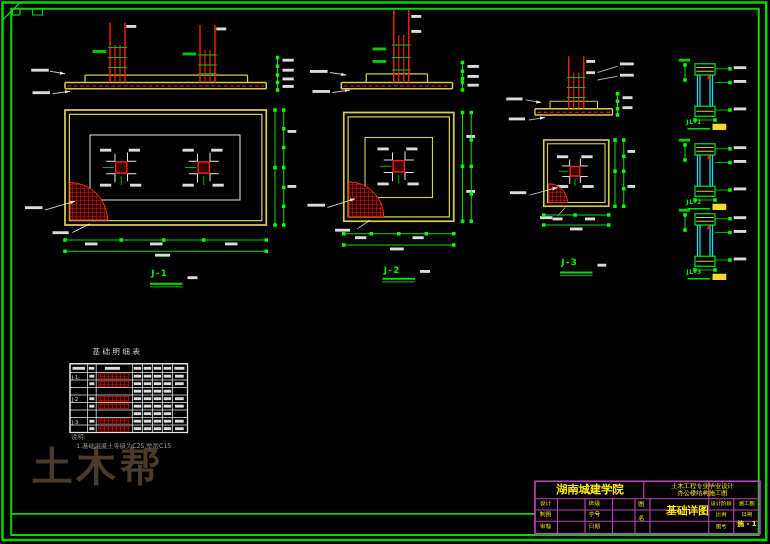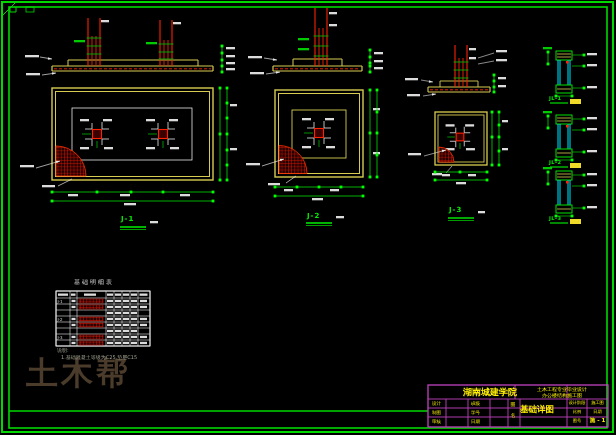--- a/index.html
+++ b/index.html
@@ -484,24 +484,24 @@
   <div class="ov lbl2" style="left:549px;top:216px;">JL-3</div>
 
   <div class="ov tbl-txt" style="left:74px;top:279px;font-size:6px;letter-spacing:2px;">基础明细表</div>
   <div class="ov tbl-txt" style="left:57.5px;top:299.5px;font-size:4px;">J-1</div>
   <div class="ov tbl-txt" style="left:57.5px;top:317.5px;font-size:4px;">J-2</div>
   <div class="ov tbl-txt" style="left:57.5px;top:335.5px;font-size:4px;">J-3</div>
 
   <div class="ov note-txt" style="left:57px;top:347.5px;">说明:</div>
   <div class="ov note-txt" style="left:61px;top:354.5px;">1.基础混凝土等级为C25,垫层C15</div>
 
-  <div class="ov tb" style="left:448px;top:387.5px;width:84px;text-align:center;font-size:9px;font-weight:bold;">湖南城建学院</div>
+  <div class="ov tb" style="left:430px;top:387.5px;width:84px;text-align:center;font-size:9px;font-weight:bold;">湖南城建学院</div>
   <div class="ov tb" style="left:517px;top:386.5px;width:90px;text-align:center;font-size:5px;">土木工程专业毕业设计</div>
   <div class="ov tb" style="left:516px;top:392.5px;width:92px;text-align:center;font-size:5px;">办公楼结构施工图</div>
-  <div class="ov tb" style="left:520px;top:405px;width:47px;text-align:left;font-size:8.5px;font-weight:bold;">基础详图</div>
+  <div class="ov tb" style="left:520px;top:405px;width:47px;text-align:right;font-size:8.5px;font-weight:bold;">基础详图</div>
 
   <div class="ov tb" style="left:432px;top:401.5px;font-size:4.5px;">设计</div>
   <div class="ov tb" style="left:432px;top:410.5px;font-size:4.5px;">制图</div>
   <div class="ov tb" style="left:432px;top:419.5px;font-size:4.5px;">审核</div>
   <div class="ov tb" style="left:471px;top:401.5px;font-size:4.5px;">班级</div>
   <div class="ov tb" style="left:471px;top:410.5px;font-size:4.5px;">学号</div>
   <div class="ov tb" style="left:471px;top:419.5px;font-size:4.5px;">日期</div>
   <div class="ov tb" style="left:510.5px;top:402px;font-size:5px;">图</div>
   <div class="ov tb" style="left:510.5px;top:413px;font-size:5px;">名</div>
 

